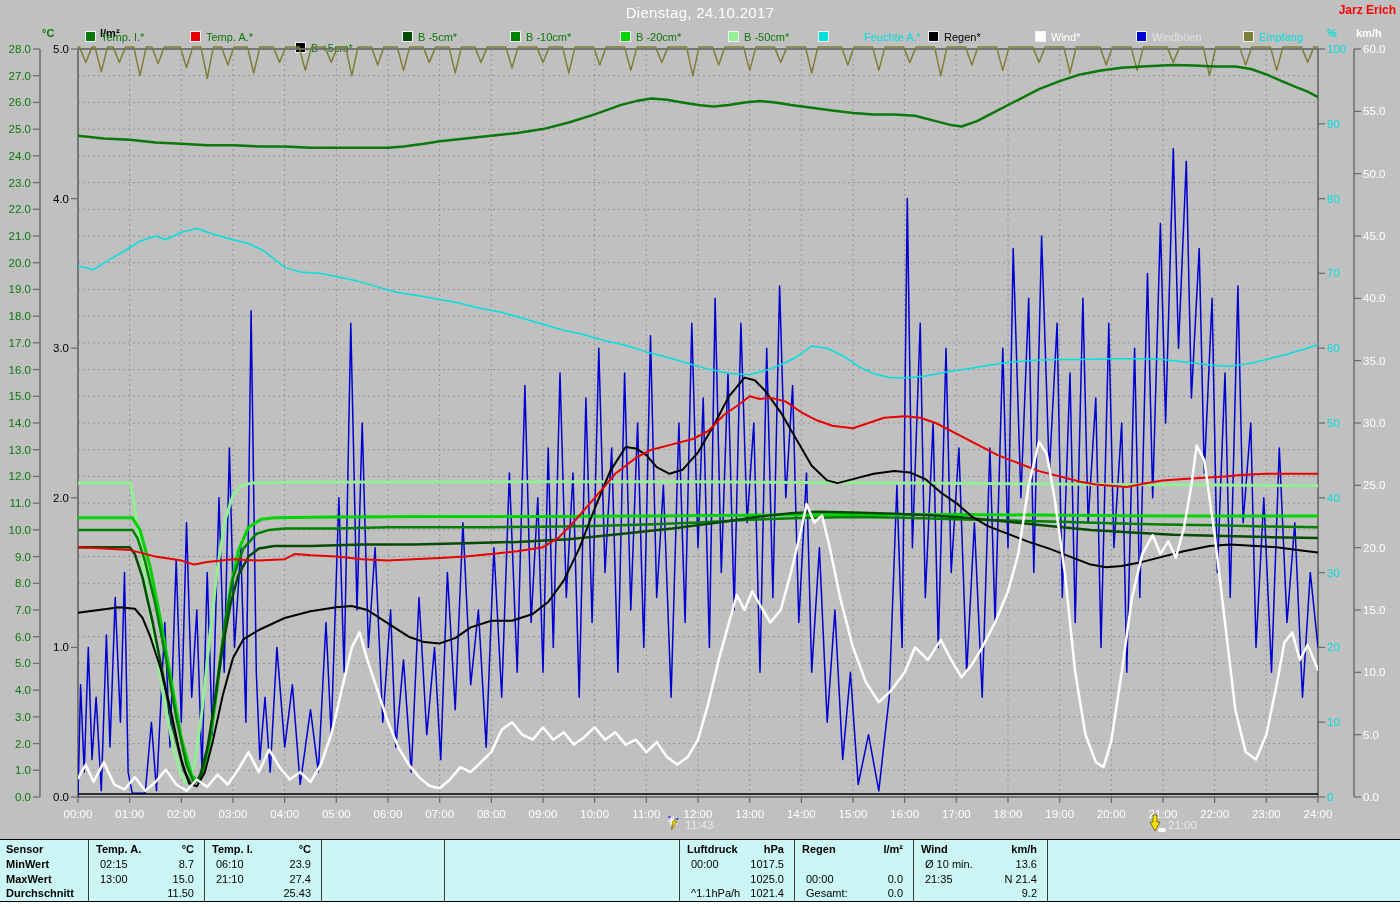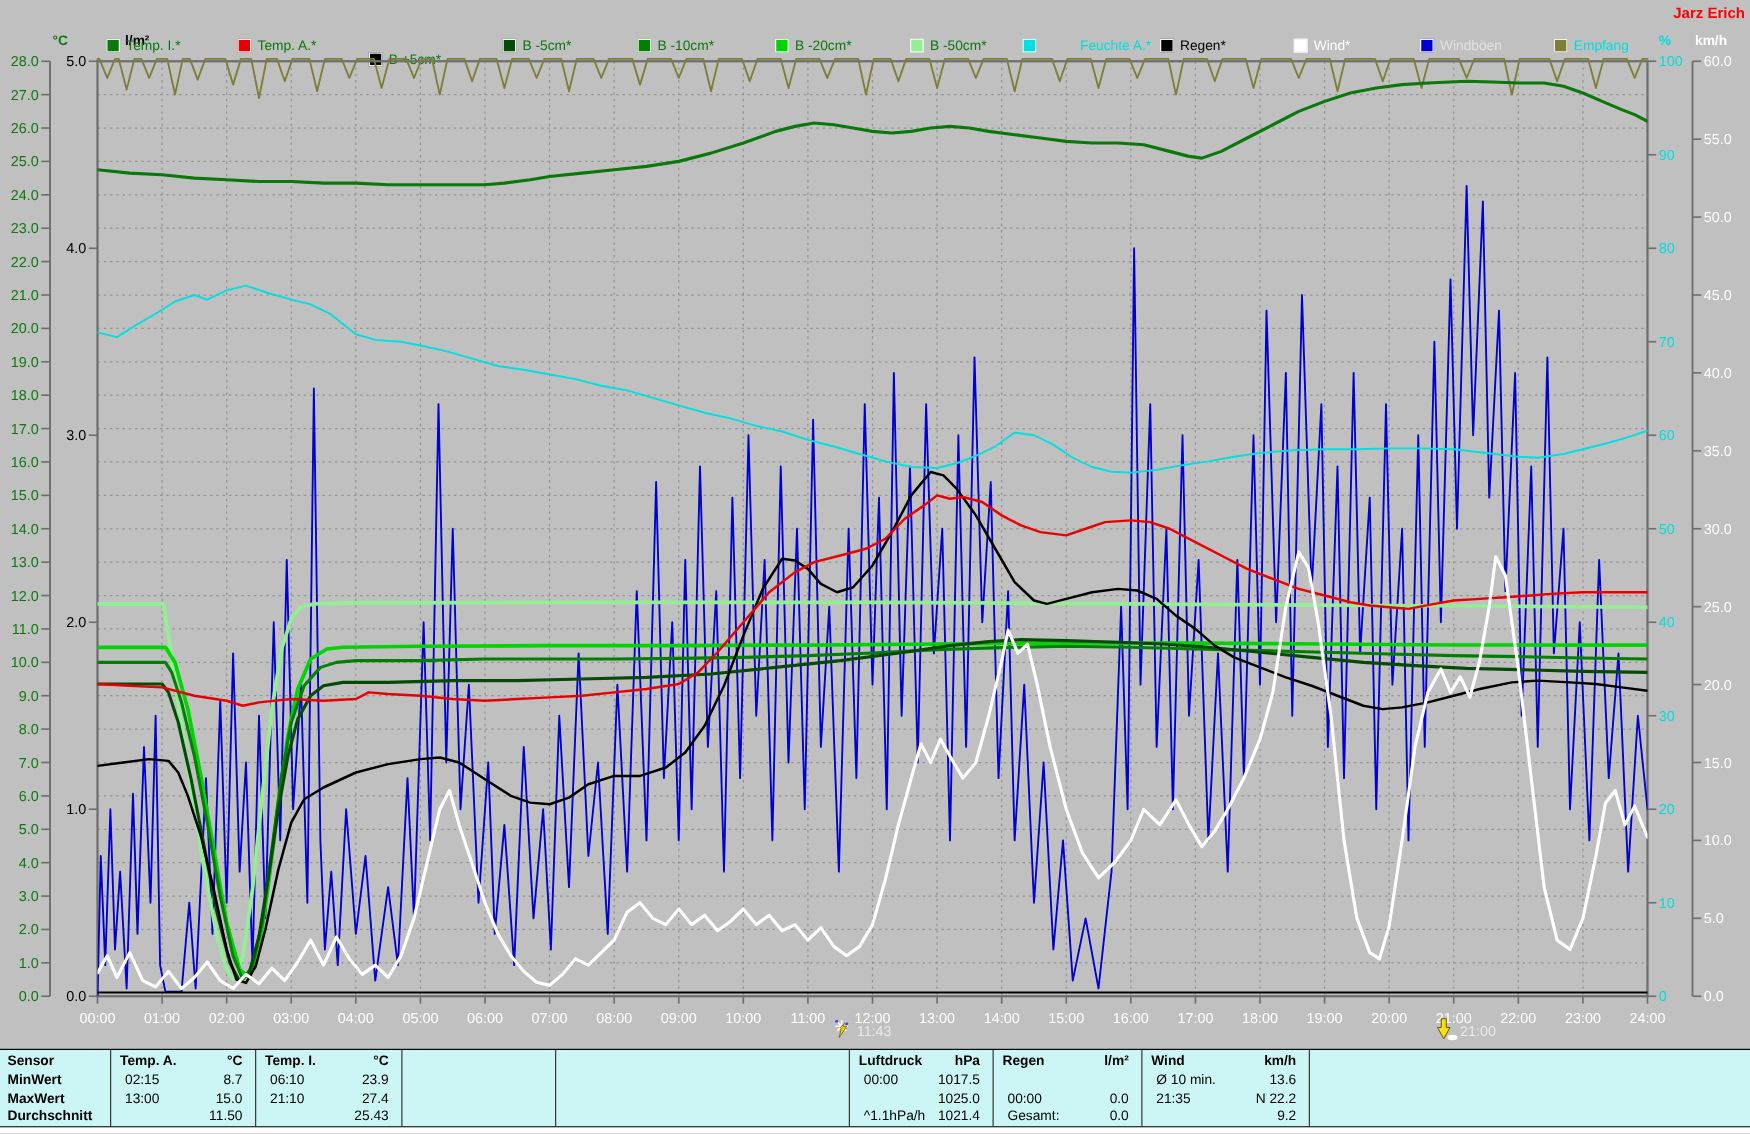--- a/index.html
+++ b/index.html
@@ -19,20 +19,21 @@
   .tcell{position:absolute;font-size:11px;line-height:14px;color:#000000;white-space:nowrap;}
   .tcell.b{font-weight:bold;}
   .tcell.r{text-align:right;}
   .tsep{position:absolute;top:0;height:61px;width:1px;background:#3c3c3c;}
   svg text{font-family:"Liberation Sans",sans-serif;}
 </style>
 </head>
 <body>
 
 <div id="app">
+  <div id="page-title">Dienstag, 24.10.2017</div>
   <div id="watermark">Jarz Erich</div>
 
   <span class="unit-label" style="left:42px;color:#0b7a0b;">°C</span>
   <span class="unit-label" style="left:100px;color:#000;">l/m²</span>
   <span class="unit-label" style="left:1327px;color:#00dede;">%</span>
   <span class="unit-label" style="left:1356px;color:#fff;">km/h</span>
 
   <div id="legend">
       <div class="leg-item" style="left: 85px;">
         <span class="swatch" style="background: rgb(10, 120, 10);"></span>
@@ -390,17 +391,17 @@
       <div class="tcell b r" style="left: 796px; top: 2px; width: 107px;">l/m²</div>
       <div class="tcell " style="left: 806px; top: 32px;">00:00</div>
       <div class="tcell r" style="left: 796px; top: 32px; width: 107px;">0.0</div>
       <div class="tcell " style="left: 806px; top: 46px;">Gesamt:</div>
       <div class="tcell r" style="left: 796px; top: 46px; width: 107px;">0.0</div>
       <div class="tcell b" style="left: 921px; top: 2px;">Wind</div>
       <div class="tcell b r" style="left: 915px; top: 2px; width: 122px;">km/h</div>
       <div class="tcell " style="left: 925px; top: 17px;">Ø 10 min.</div>
       <div class="tcell r" style="left: 915px; top: 17px; width: 122px;">13.6</div>
       <div class="tcell " style="left: 925px; top: 32px;">21:35</div>
-      <div class="tcell r" style="left: 915px; top: 32px; width: 122px;">N 22.2</div>
+      <div class="tcell r" style="left: 915px; top: 32px; width: 122px;">N 21.4</div>
       <div class="tcell r" style="left: 915px; top: 46px; width: 122px;">9.2</div>
     </div>
   <div id="bottom-strip"></div>
 </div>
 
 </body></html>

